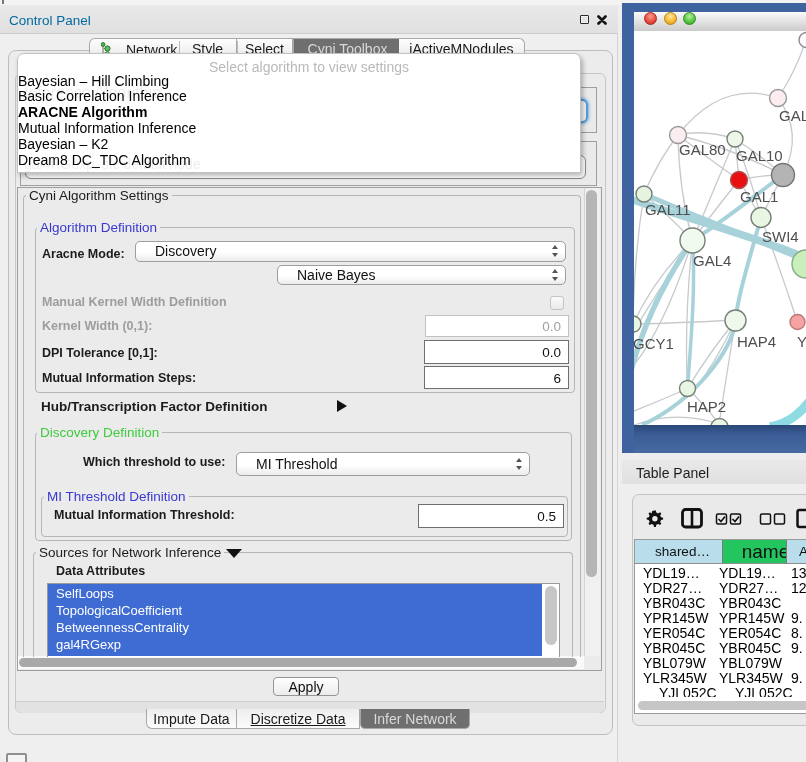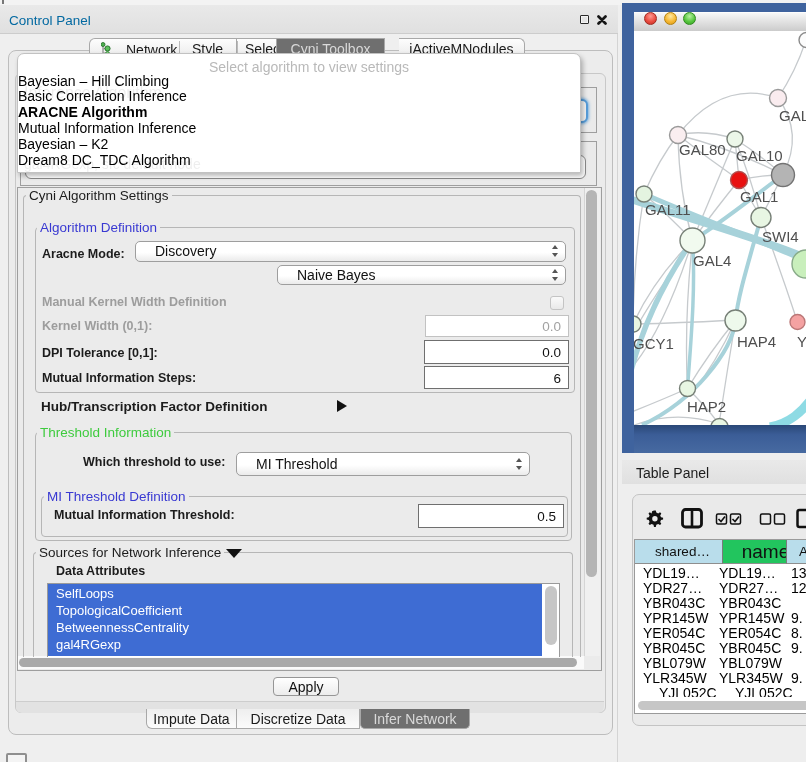--- a/index.html
+++ b/index.html
@@ -51,21 +51,21 @@
         <circle cx="2" cy="2.5" r="2" fill="#4caf50" stroke="#1e6b22" stroke-width="0.8"></circle>
         <circle cx="6.5" cy="6.5" r="2.6" fill="#5cbf5c" stroke="#1e6b22" stroke-width="0.9"></circle>
         <circle cx="6.5" cy="11.5" r="2" fill="#7ccc7c" stroke="#2e7d32" stroke-width="0.8"></circle>
       </svg>
     <span class="abs" style="left:27px;top:1px;margin-left:9px;">Network</span>
   </div>
   <div class="tab" style="left:179px;width:57px;border-left:none;">Style</div>
   <div class="abs" style="left:179px;top:41px;width:1px;height:13px;background:#bbb;"></div>
   <div class="tab" style="left:237px;width:55px;border-left:none;">Select</div>
   <div class="abs" style="left:237px;top:41px;width:1px;height:13px;background:#bbb;"></div>
-  <div class="tab dark" style="left:276px;width:107px;">Cyni Toolbox</div>
+  <div class="tab dark" style="left:293px;width:107px;">Cyni Toolbox</div>
   <div class="tab" style="left:399px;width:125px;border-radius:0 6px 0 0;border-left:none;">jActiveMNodules</div>
 
   <div class="abs" style="left:20px;top:87px;width:575px;height:44px;background:#eaeaea;border:1px solid #9e9e9e;"></div>
   <div class="abs" style="left:26px;top:99px;width:558px;height:20px;background:#f2f2f2;border:2.5px solid #569cd8;border-radius:6px;box-shadow:0 0 3px 1px rgba(90,160,220,0.8);"></div>
   <div class="abs" style="left:20px;top:141px;width:575px;height:43px;background:#eaeaea;border:1px solid #9e9e9e;"></div>
   <div class="abs" style="left:25px;top:155px;width:559px;height:22px;background:#fff;border:1px solid #8a8a8a;border-radius:6px;"></div>
 
   <div class="abs" style="left:17px;top:187px;width:583px;height:482px;background:#ebebeb;border:1px solid #9e9e9e;"></div>
 
   <div class="abs" style="left:584px;top:188px;width:15px;height:468px;background:#f0f0f0;border-left:1px solid #d5d5d5;"></div>
@@ -106,21 +106,21 @@
 
   <div class="b abs" style="left:42px;top:371px;">Mutual Information Steps:</div>
   <div class="fld" style="left:424px;top:366px;width:143px;height:21px;">
       <span>6</span>
     </div>
 
   <div class="abs" style="left:41px;top:399px;font-weight:bold;font-size:13.5px;color:#1c1c1c;">Hub/Transcription Factor Definition</div>
   <div class="abs" style="left:337px;top:400px;width:0;height:0;border-top:6.5px solid transparent;border-bottom:6.5px solid transparent;border-left:10px solid #111;"></div>
 
   <div class="grp" style="left:35px;top:432px;width:535px;height:107px;"></div>
-  <div class="abs" style="left:37px;top:425px;color:#3ecb3e;background:#ebebeb;padding:0 3px;font-size:13.5px;">Threshold Information</div>
+  <div class="abs" style="left:37px;top:425px;color:#3ecb3e;background:#ebebeb;padding:0 3px;font-size:13.5px;">Discovery Definition</div>
 
   <div class="b abs" style="left:83px;top:455px;">Which threshold to use:</div>
   <div class="combo" style="left:236px;top:452px;width:292px;height:22px;">
       <span class="ct">MI Threshold</span>
       <span class="arr"></span>
     </div>
 
   <div class="grp" style="left:41px;top:496px;width:525px;height:39px;"></div>
   <div class="abs" style="left:44px;top:489px;color:#3939d2;background:#ebebeb;padding:0 3px;font-size:13.5px;">MI Threshold Definition</div>
   <div class="b abs" style="left:54px;top:508px;">Mutual Information Threshold:</div>
@@ -135,21 +135,21 @@
 
   <div class="abs" style="left:47px;top:583px;width:511px;height:73px;background:#ffffff;border:1px solid #9a9a9a;border-bottom:none;"></div>
   <div class="abs" style="left:48px;top:584px;width:494px;height:72px;background:#3e6cd3;"></div>
   <div class="abs" style="left:56px;top:585px;color:#fff;font-size:13px;line-height:17px;">SelfLoops<br>TopologicalCoefficient<br>BetweennessCentrality<br>gal4RGexp</div>
   <div class="abs" style="left:545px;top:586px;width:12px;height:59px;background:#c6c6c6;border-radius:6px;"></div>
 
   <div class="abs" style="left:273px;top:677px;width:64px;height:17px;background:linear-gradient(#ffffff,#ececec);border:1px solid #969696;border-radius:4px;text-align:center;line-height:18px;font-size:14px;color:#111;">Apply</div>
 
   <div class="btab" style="left:146px;width:89px;border-radius:0 0 0 6px;">Impute Data</div>
   <div class="abs" style="left:237px;top:713px;width:1px;height:13px;background:#bbb;"></div>
-  <div class="btab" style="left:237px;width:122px;border-left:none;">Discretize Data</div>
+  <div class="btab" style="left:237px;width:122px;border-left:none;text-decoration:underline;">Discretize Data</div>
   <div class="btab dark" style="left:360px;width:108px;border-radius:0 0 5px 5px;">Infer Network</div>
 
   <div class="abs" style="left:17px;top:53px;width:562px;height:118px;background:#ffffff;border:1px solid #c2c2c2;border-radius:7px 7px 0 0;box-shadow:2px 3px 5px rgba(0,0,0,0.28);z-index:50;"></div>
   <div class="abs" style="left:28px;top:59px;width:562px;text-align:center;font-size:14px;color:#b9b9b9;z-index:51;">Select algorithm to view settings</div>
   <div class="abs" style="left:24px;top:84px;font-size:16px;color:rgba(0,0,0,0.07);z-index:50;">Inference Algorithm</div>
   <div class="abs" style="left:24px;top:156px;font-size:14px;color:rgba(0,0,0,0.07);z-index:50;">gal4RGexp, sfc default node</div>
   <div class="abs" style="left:18px;top:73.5px;z-index:51;">
     <div class="pi">Bayesian – Hill Climbing</div>
     <div class="pi">Basic Correlation Inference</div>
     <div class="pi" style="font-weight:bold;">ARACNE Algorithm</div>

